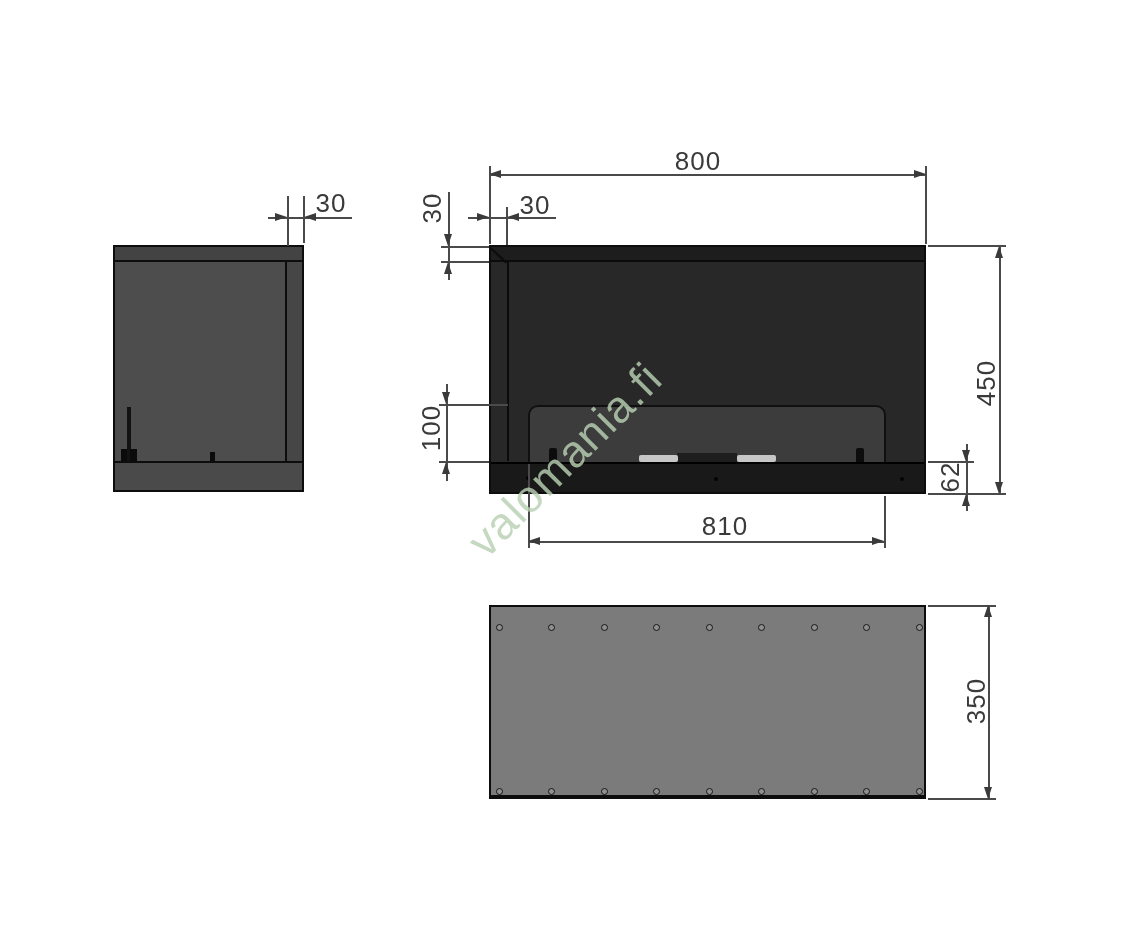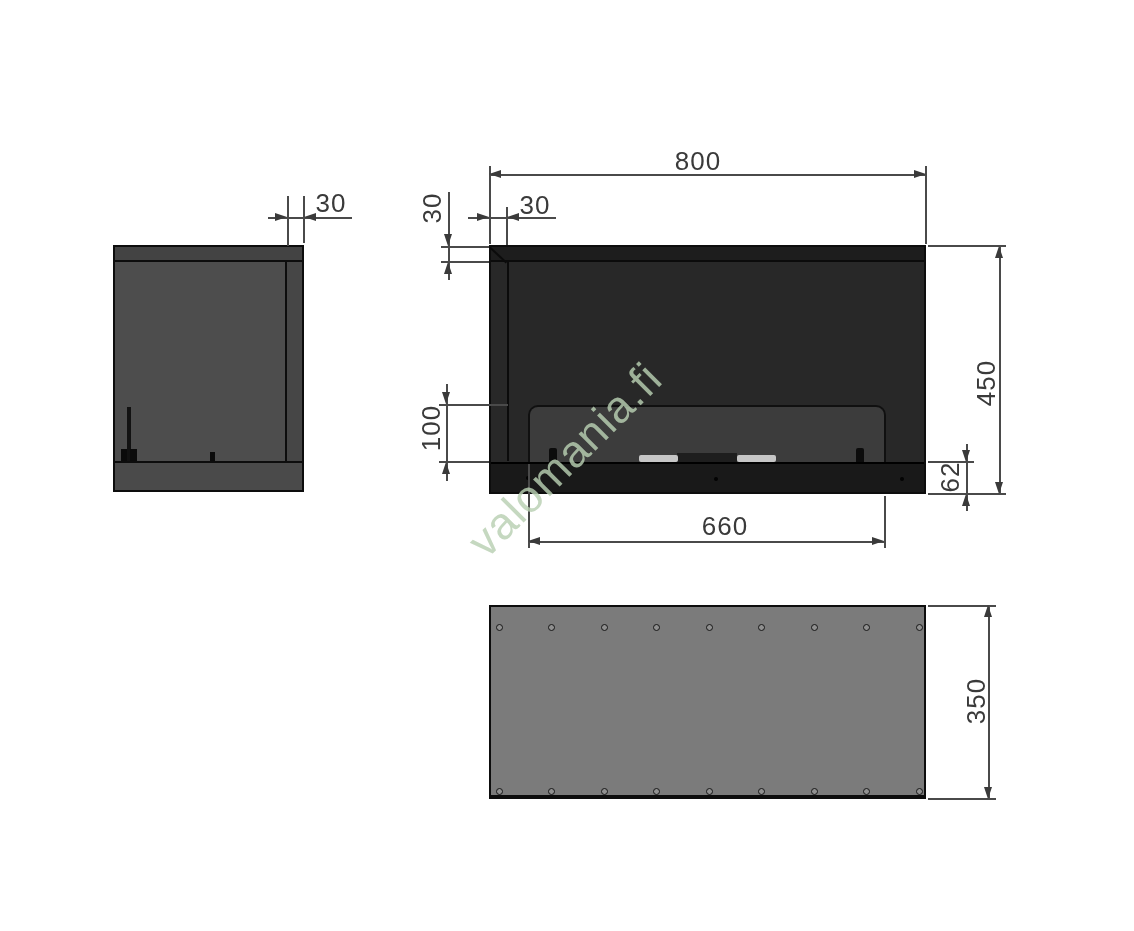--- a/index.html
+++ b/index.html
@@ -152,21 +152,21 @@
     <div class="arr up" style="left:442px;top:462px;"></div>
     <div class="dimtext rot" style="left:391px;top:415px;">100</div>
   </div>
 
   <div>
     <div class="dl v" style="left:528px;top:464px;height:84px;"></div>
     <div class="dl v" style="left:884px;top:496px;height:52px;"></div>
     <div class="dl h" style="left:528px;top:541px;width:356px;"></div>
     <div class="arr left" style="left:528px;top:537px;"></div>
     <div class="arr right" style="left:872px;top:537px;"></div>
-    <div class="dimtext" style="left:685px;top:513px;">660</div>
+    <div class="dimtext" style="left:685px;top:513px;">810</div>
   </div>
 
   <div>
     <div class="dl h" style="left:928px;top:605px;width:68px;"></div>
     <div class="dl h" style="left:928px;top:798px;width:68px;"></div>
     <div class="dl v" style="left:988px;top:605px;height:194px;"></div>
     <div class="arr up" style="left:984px;top:605px;"></div>
     <div class="arr down" style="left:984px;top:787px;"></div>
     <div class="dimtext rot" style="left:936px;top:688px;">350</div>
   </div>

